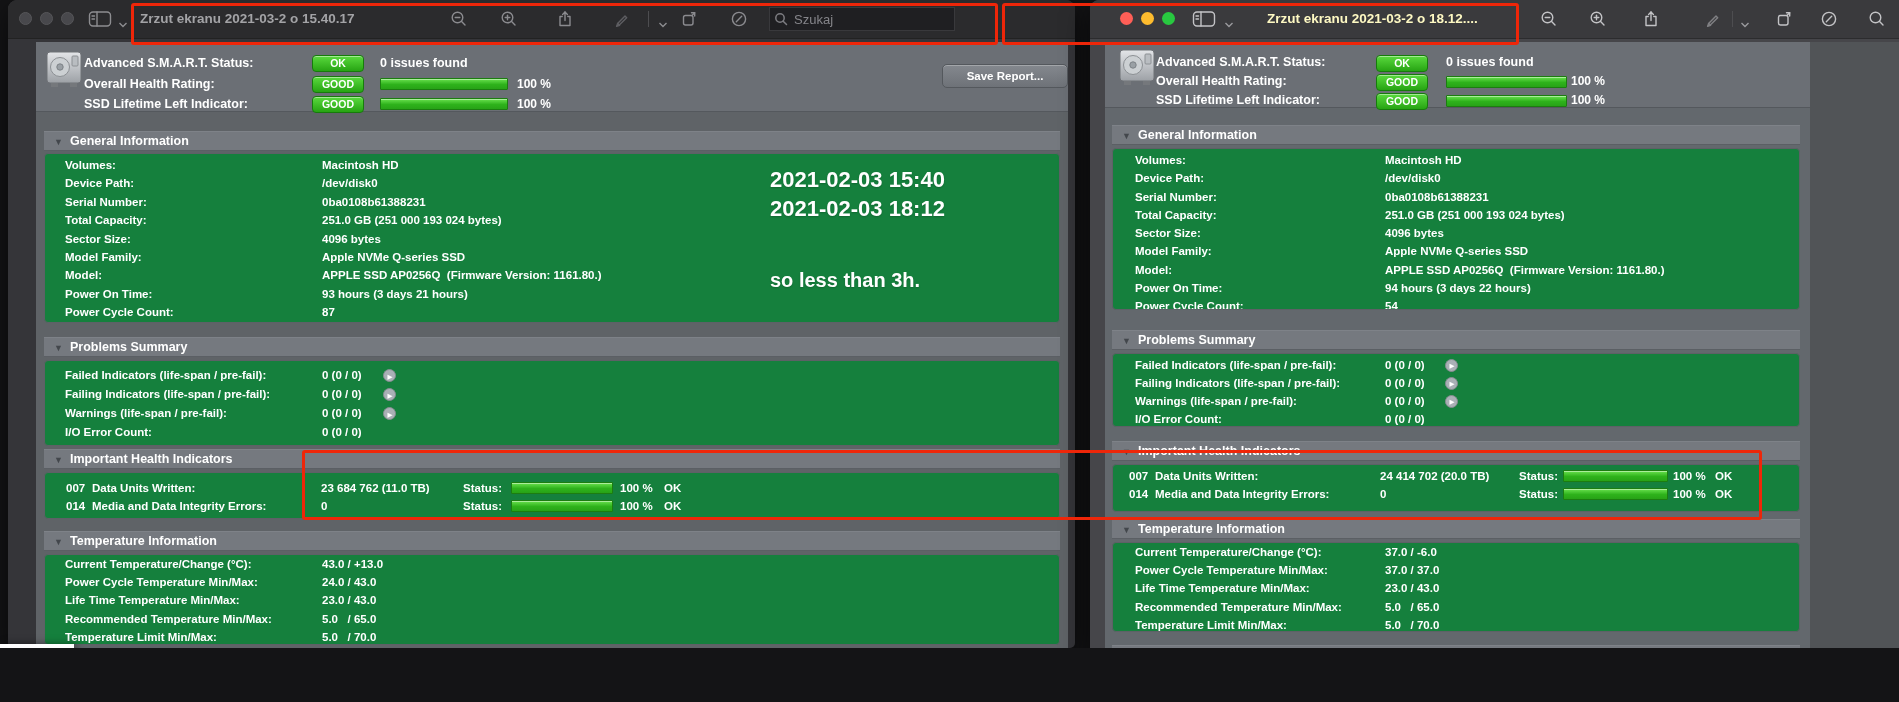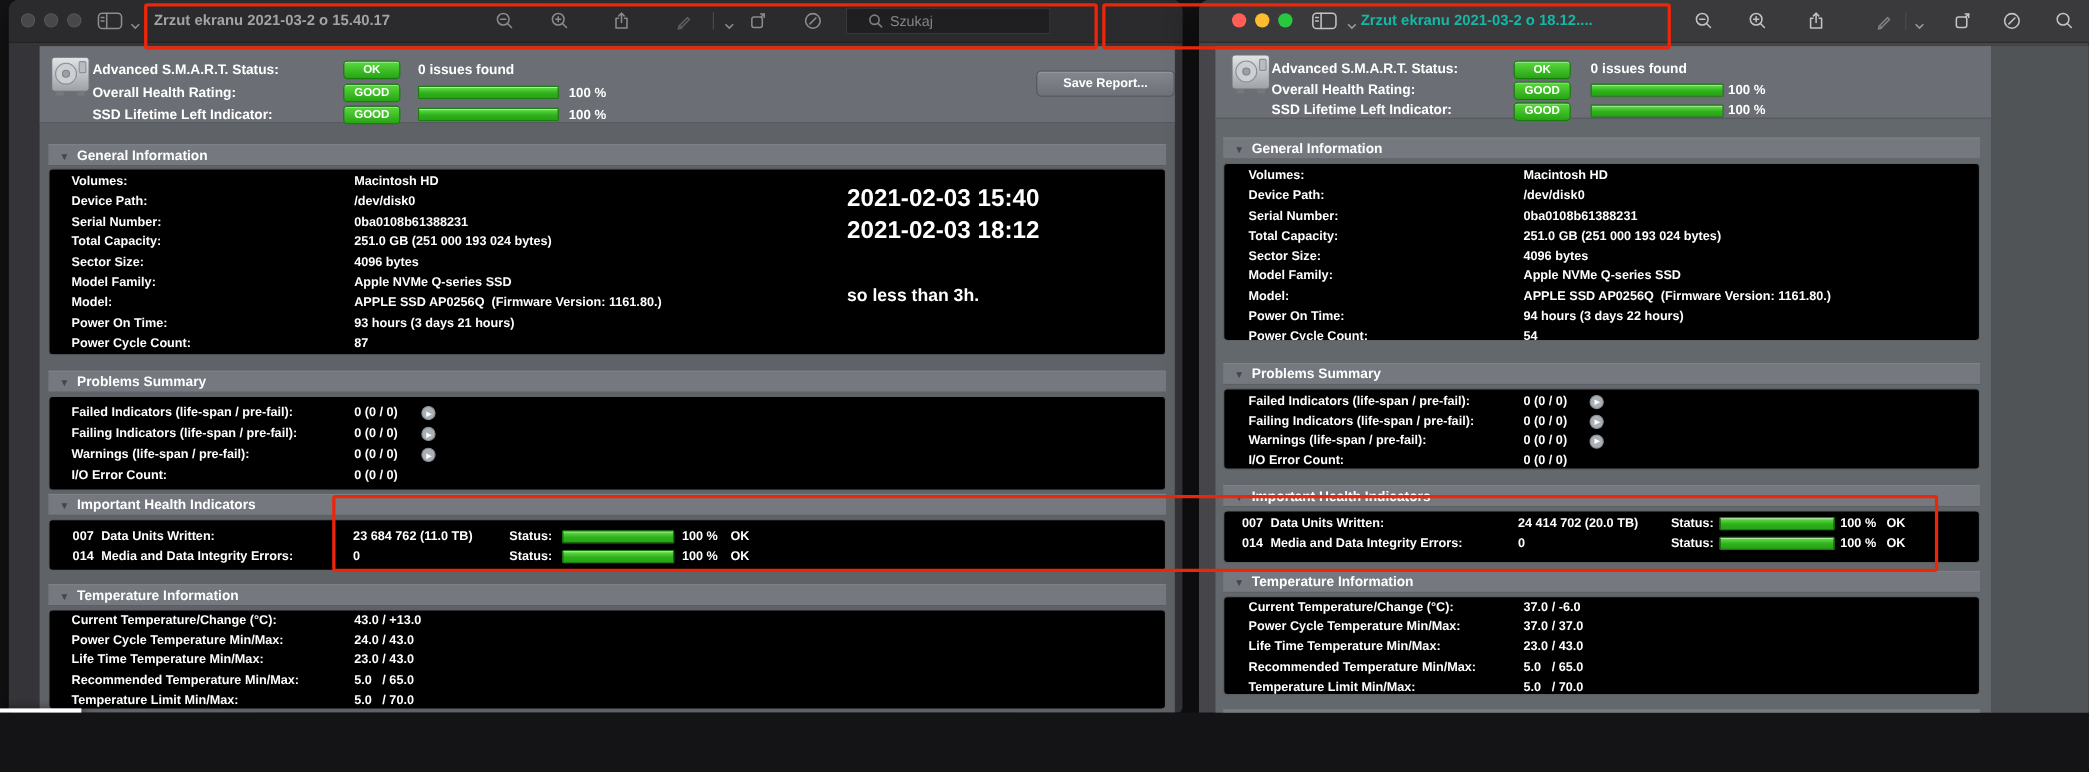--- a/index.html
+++ b/index.html
@@ -17,38 +17,38 @@
 
   .lights{position:absolute;top:12px;display:flex;gap:8px;}
   #winL .lights{left:11px;}
   #winR .lights{left:30px;}
   .lt{width:13px;height:13px;border-radius:50%;}
   .lt-dim{background:#48484c;border:1px solid #565659;box-sizing:border-box;}
   .lt-red{background:#ff5f57;}.lt-yel{background:#febc2e;}.lt-grn{background:#28c840;}
 
   .wtitle{position:absolute;top:0;line-height:38px;font-size:13.5px;font-weight:700;white-space:nowrap;}
   #winL .wtitle{left:132px;color:#a3a3a6;}
-  #winR .wtitle{left:147px;color:#14b8a6;}
+  #winR .wtitle{left:177px;color:#fef9c3;}
 
   .ti{position:absolute;top:10px;width:18px;height:18px;}
   .ti svg{stroke-width:1.4;fill:none;stroke-linecap:round;stroke-linejoin:round;}
   #winL .ti svg{stroke:#8b8b8f;}
   #winR .ti svg{stroke:#c3c3c6;}
   #winL .ti.dim svg{stroke:#5e5e62;}
   #winR .ti.dim svg{stroke:#808084;}
   .tdiv{position:absolute;top:11px;width:1px;height:16px;background:#4d4d50;}
   .sbic{position:absolute;top:10px;width:24px;height:18px;}
   .sbic svg{stroke-width:1.4;fill:none;stroke:#8d8d90;stroke-linecap:round;}
   #winR .sbic svg{stroke:#c3c3c6;}
   .tchev{position:absolute;top:15px;width:10px;height:8px;}
   .tchev svg{stroke:#8d8d90;stroke-width:1.4;fill:none;}
   #winR .tchev svg{stroke:#9a9a9e;}
 
   .sfield{position:absolute;top:7px;height:24px;border-radius:0;background:#1f1f22;
-    border:1px solid #39393c;display:flex;align-items:center;padding:0 19px;gap:6px;box-sizing:border-box;text-align:right;}
+    border:1px solid #39393c;display:flex;align-items:center;padding:0 4px;gap:6px;box-sizing:border-box;text-align:right;}
   .sfield svg{stroke:#7c7c81;stroke-width:1.5;fill:none;stroke-linecap:round;}
   .sfield span{color:#85858a;font-size:13px;}
 
   
   .shot{position:absolute;overflow:hidden;}
   #winL .shot{left:28px;top:42px;width:1032px;height:606px;background:#5f6367;
     --labx:20px;--valx:277px;--rh:18.4px;--srh:20.5px;
     --s-label:48px;--s-badge:276px;--s-note:344px;--s-barw:128px;--s-pct:481px;
     --h-lab:21px;--h-val:276px;--h-stat:418px;--h-bar:466px;--h-barw:102px;--h-pct:575px;--h-ok:619px;
     --arrx:338px;--stripw:1016px;--stripx:8px;}
@@ -82,21 +82,21 @@
   .savebtn{position:absolute;left:906px;top:22px;width:126px;height:24px;border-radius:5px;
     background:linear-gradient(#84888e,#6e7278);border:1px solid #54585d;box-sizing:border-box;
     color:#fff;font-size:11.5px;font-weight:700;text-align:center;line-height:22px;
     box-shadow:inset 0 1px 0 rgba(255,255,255,.25);}
 
   .strip{position:absolute;left:var(--stripx);width:var(--stripw);height:20px;background:#75797f;
     border-top:1px solid #7e8288;border-bottom:1px solid #5b5f64;box-sizing:border-box;
     line-height:18px;font-size:12.5px;font-weight:700;color:#fff;padding-left:26px;}
   .tri{position:absolute;left:10px;top:1px;font-size:9px;color:#43474c;}
 
-  .panel{position:absolute;left:var(--stripx);width:var(--stripw);background:#000000;
+  .panel{position:absolute;left:var(--stripx);width:var(--stripw);background:#15803d;
     border-radius:4px;border:1px solid #5d6166;box-sizing:border-box;overflow:hidden;}
 
   .kv{position:relative;height:var(--rh);}
   .kv .lab,.hrow .lab{position:absolute;left:var(--labx);line-height:var(--rh);
     font-size:11.5px;font-weight:700;color:#fff;white-space:nowrap;}
   .kv .val{position:absolute;left:var(--valx);line-height:var(--rh);
     font-size:11.5px;font-weight:700;color:#fff;white-space:pre;}
   .go{position:absolute;left:var(--arrx);top:50%;margin-top:-6.5px;width:13px;height:13px;border-radius:50%;
     background:#aab0b6;border:1px solid #878c92;box-sizing:border-box;}
   .go::after{content:"▶";position:absolute;left:3.5px;top:0.5px;font-size:6.5px;color:#fff;line-height:11px;}
@@ -108,21 +108,21 @@
   .hrow .hstat{position:absolute;left:var(--h-stat);line-height:var(--rh);font-size:11.5px;font-weight:700;color:#fff;}
   .hrow .hbar{position:absolute;left:var(--h-bar);top:50%;margin-top:-6px;width:var(--h-barw);height:12px;}
   .hrow .hpct{position:absolute;left:var(--h-pct);line-height:var(--rh);font-size:11.5px;font-weight:700;color:#fff;white-space:pre;}
   .hrow .hok{position:absolute;left:var(--h-ok);line-height:var(--rh);font-size:11.5px;font-weight:700;color:#fff;}
 
   
   .red-annot{position:absolute;border:3px solid #ee2609;border-radius:3px;z-index:9;}
   #overlay{position:absolute;left:770px;top:166px;width:250px;text-align:left;color:#fff;
     font-weight:700;z-index:7;text-shadow:0 1px 2px rgba(0,0,0,.2);}
   #overlay .ovl{font-size:22px;line-height:28.5px;}
-  #overlay .ovl4{font-size:16px;margin-top:33px;}
+  #overlay .ovl4{font-size:20px;margin-top:43px;}
 
   
   #fragment{position:absolute;left:0;top:644px;width:74px;height:58px;z-index:4;
     background:linear-gradient(#ffffff,#ebebee);box-shadow:2px 0 8px rgba(0,0,0,.45);}
   #bottomLabel{position:absolute;left:634px;top:666px;width:210px;text-align:center;
     font-size:18px;color:#9a9da1;z-index:2;}
   .stubbtn{position:absolute;top:694px;height:16px;border-radius:6px;background:#88888d;
     border:1px solid #9a9a9f;box-sizing:border-box;z-index:2;}
 </style>
 </head>

